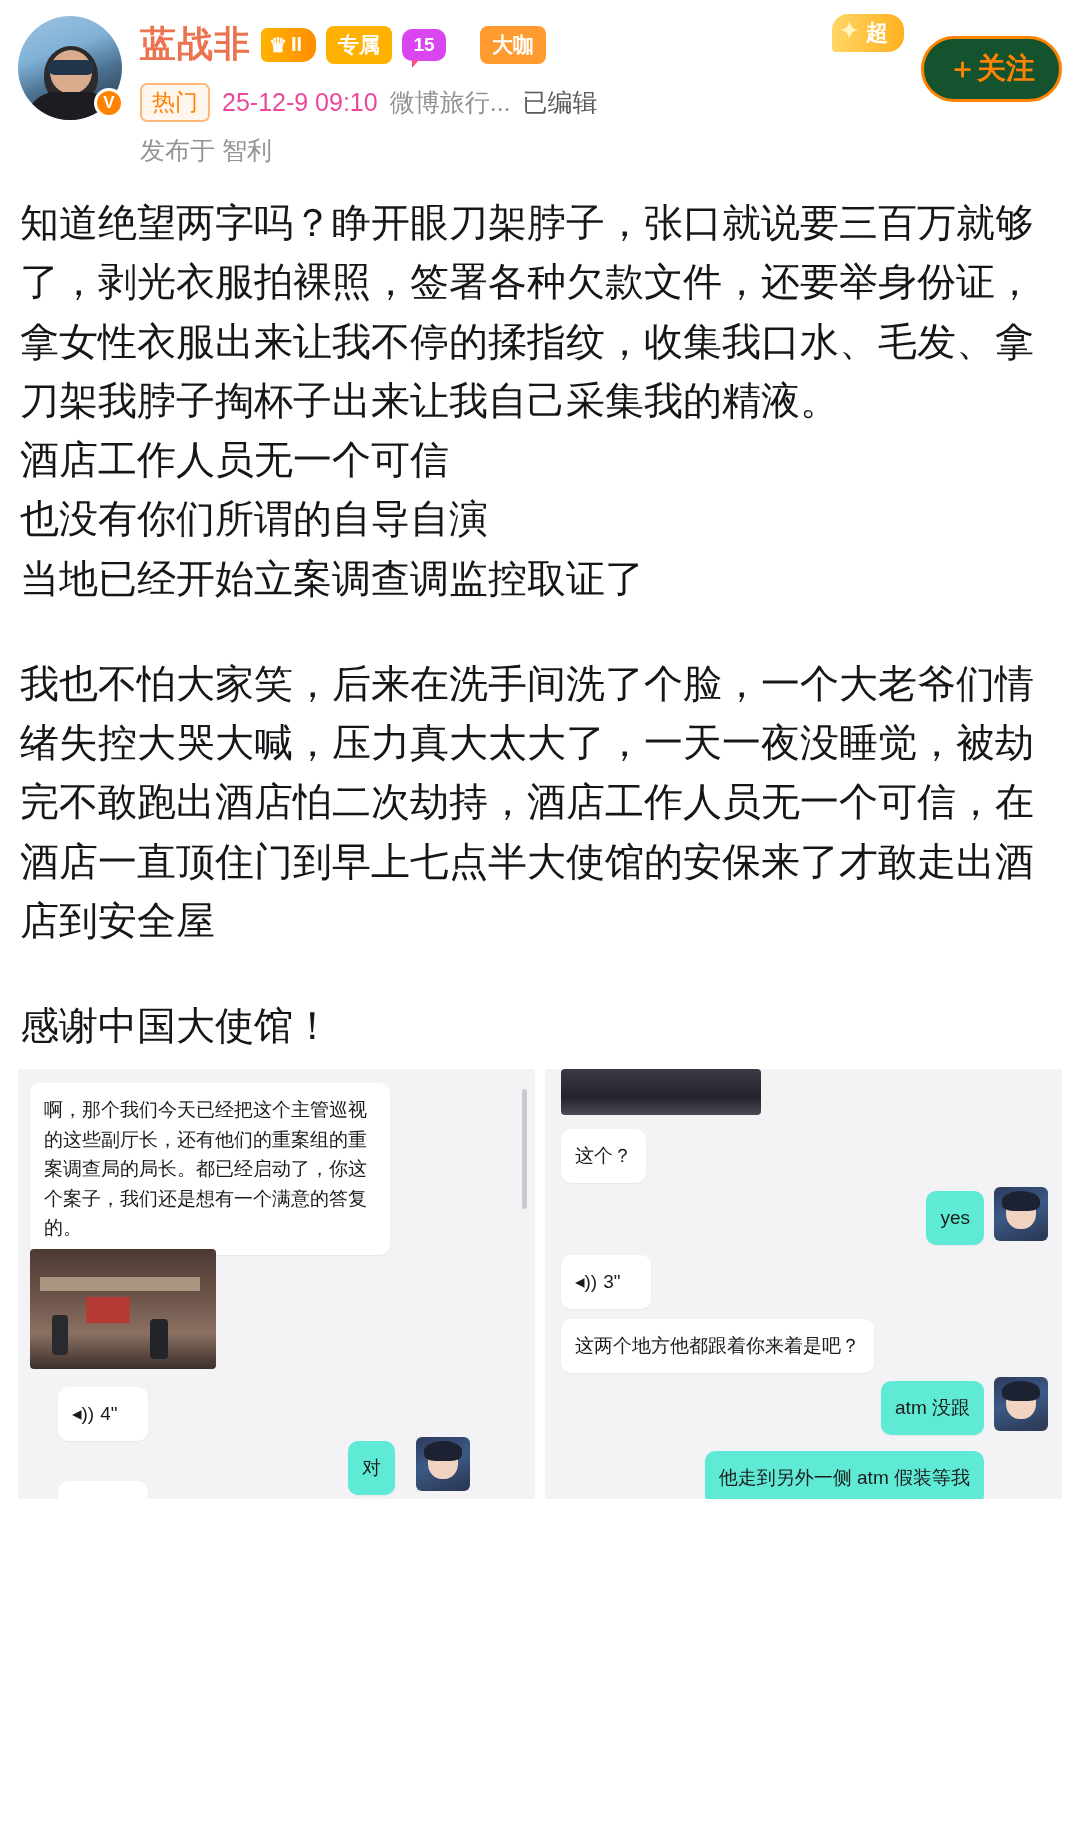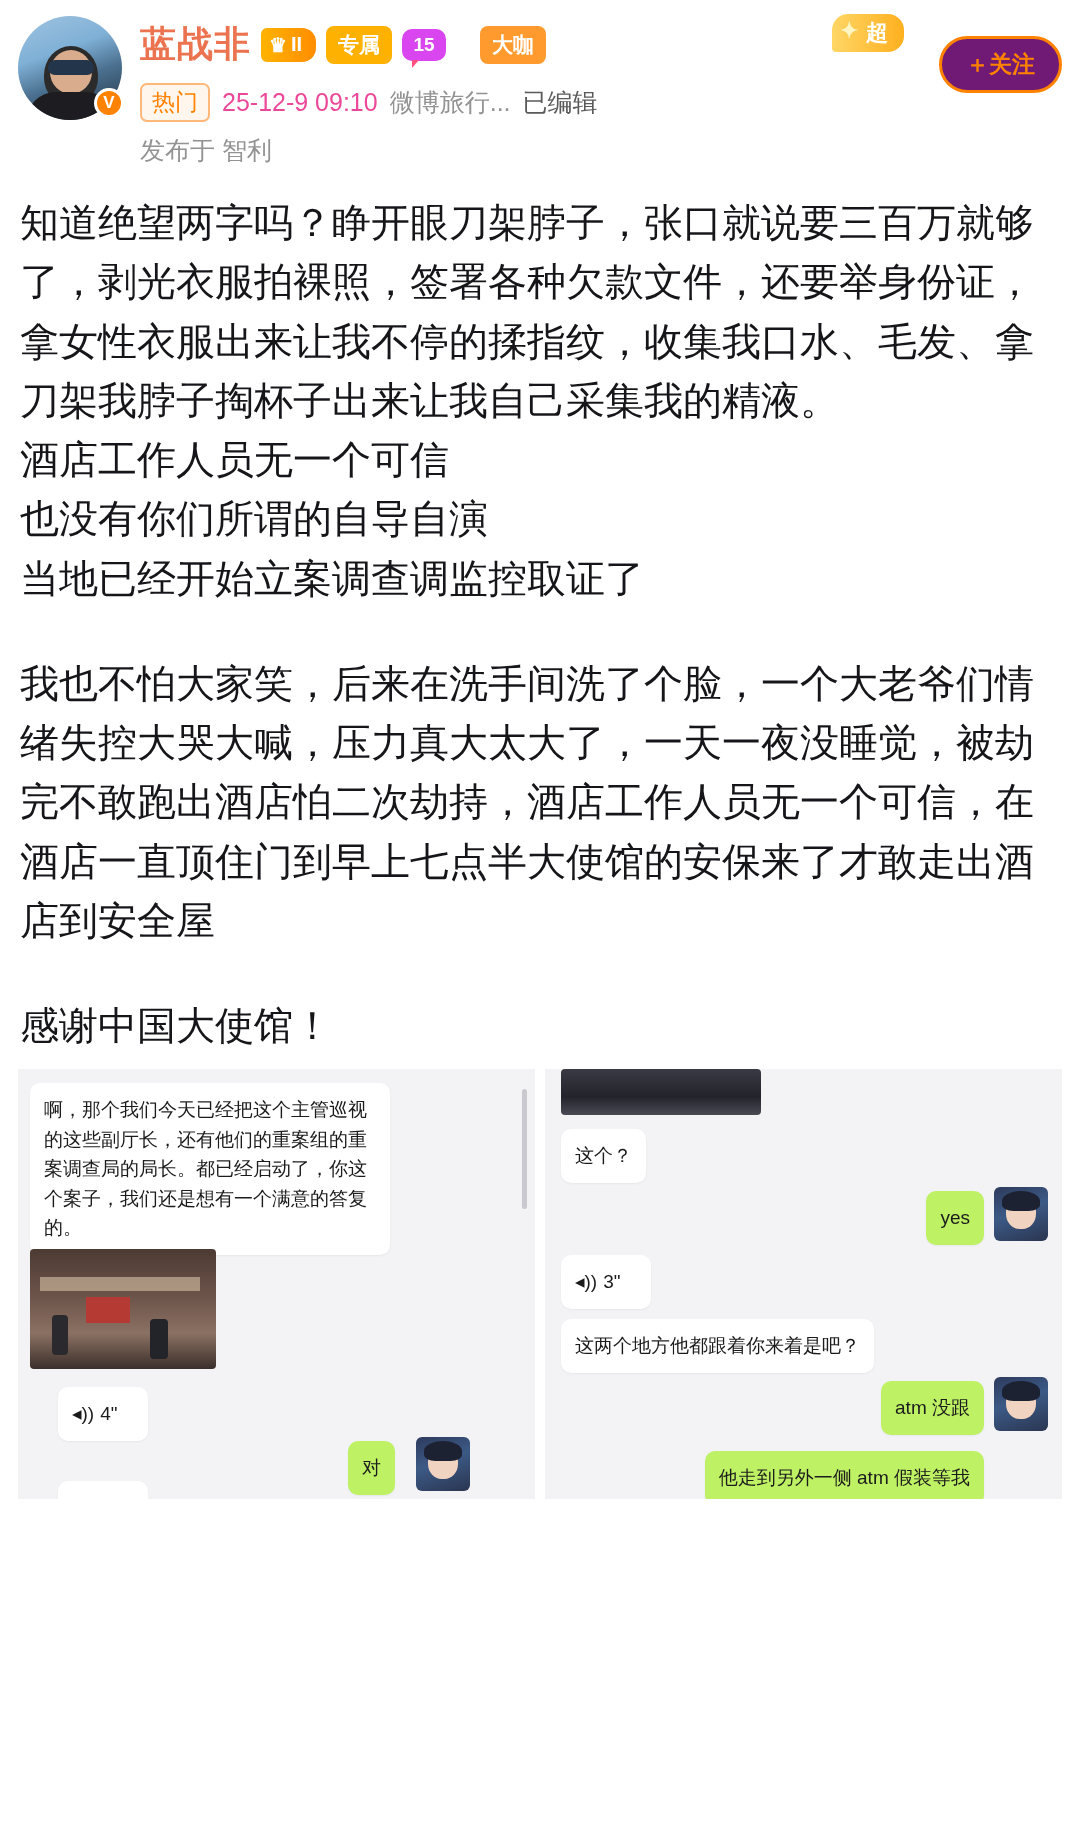--- a/index.html
+++ b/index.html
@@ -100,22 +100,22 @@
   .follow-badge {
     position: absolute; left: 0; top: 0;
     background: linear-gradient(90deg, #ffd666, #ffb01f);
     color: #fff; font-size: 22px; font-weight: bold;
     padding: 4px 16px 4px 34px; border-radius: 16px 16px 16px 4px;
     white-space: nowrap; overflow: hidden; max-width: 150px;
   }
   .follow-badge .spark { position: absolute; left: 8px; top: 4px; color: #fff6c4; font-size: 22px; }
   .follow-btn {
     position: absolute; right: 0; top: 22px;
-    border: 3px solid #ff8200; color: #ff8200; background: #701a75;
-    border-radius: 40px; font-size: 23px; font-weight: bold;
+    border: 3px solid #ff8200; color: #ff8200; background: #14532d;
+    border-radius: 40px; font-size: 29px; font-weight: bold;
     padding: 10px 24px; white-space: nowrap; text-align: center;
   }
 
   
   .content {
     padding: 26px 20px 0 20px;
     font-size: 39px; line-height: 1.52; color: #16161a;
     word-break: break-all;
   }
   .topic { color: #4a7ba6; }
@@ -132,21 +132,21 @@
     background: #f2f2f4;
   }
   .chat-a { background: #f3f3f5; }
   .chat-b { background: #f3f3f5; }
 
   .bubble {
     position: absolute; background: #fff; border-radius: 10px;
     font-size: 19px; color: #1b1b1b; line-height: 1.55; padding: 12px 14px;
     box-shadow: 0 1px 2px rgba(0,0,0,0.05);
   }
-  .bubble.green { background: #bef264; }
+  .bubble.green { background: #5eead4; }
   .bubble.voice { min-width: 90px; }
   .bubble .spk { margin-right: 6px; }
 
   .thumb-img {
     position: absolute; width: 186px; height: 120px; border-radius: 4px;
     background:
       linear-gradient(180deg, #4c3a33 0%, #6d544a 40%, #8b7163 70%, #3b2f2b 100%);
     overflow: hidden;
   }
   .thumb-img .beam { position: absolute; left: 10px; top: 28px; width: 160px; height: 14px; background: rgba(255,235,200,.45); }

